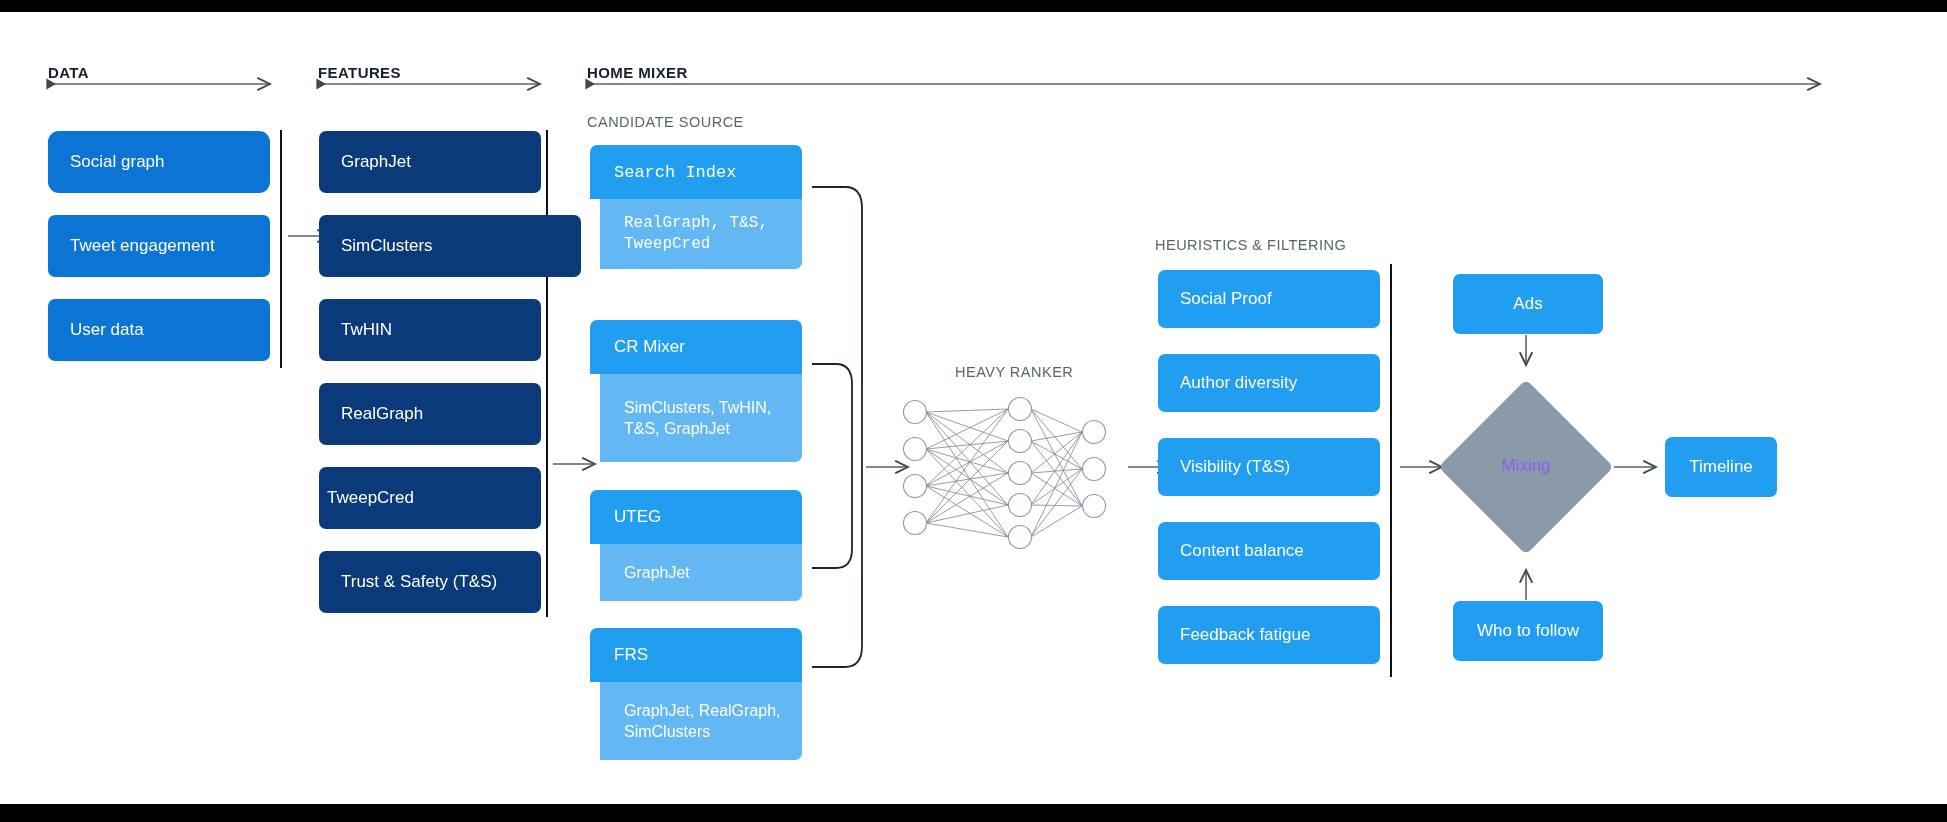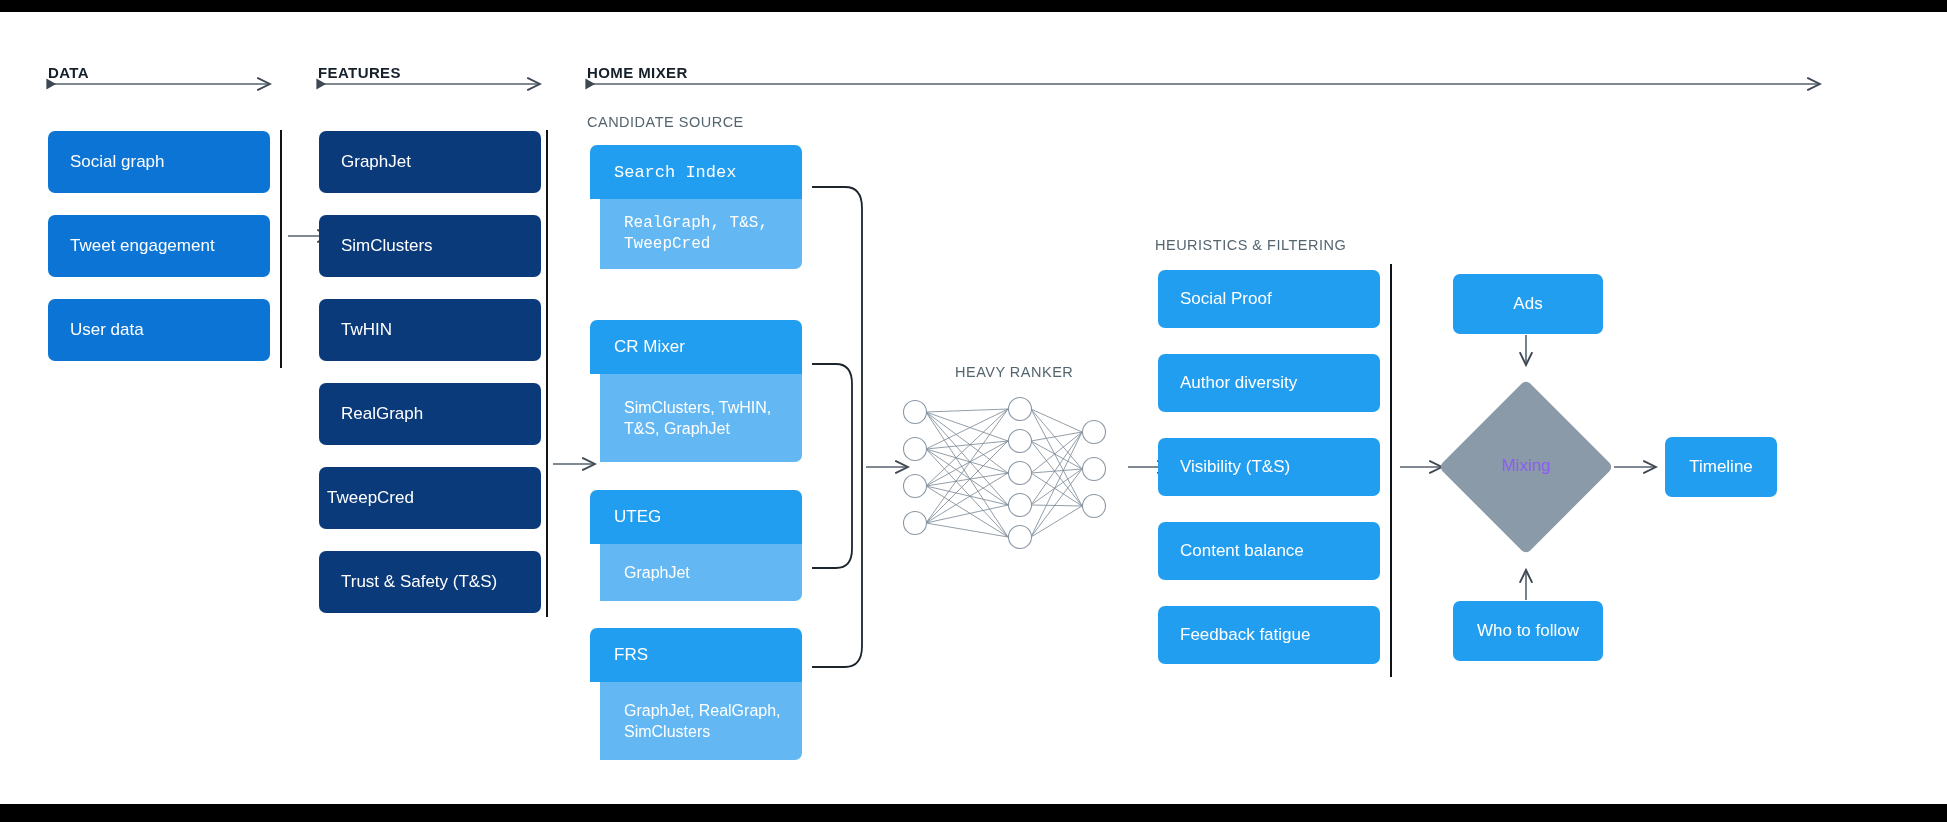--- a/index.html
+++ b/index.html
@@ -256,34 +256,34 @@
     <div class="sec-head" style="left:587px; top:52px;">HOME MIXER</div>
 
     <div class="sub-head" style="left:587px; top:102px;">CANDIDATE SOURCE</div>
     <div class="sub-head" style="left:955px; top:352px;">HEAVY RANKER</div>
     <div class="sub-head" style="left:1155px; top:225px;">HEURISTICS &amp; FILTERING</div>
 
     <div class="vrule" style="left:280px; top:118px; height:238px;"></div>
     <div class="vrule" style="left:546px; top:118px; height:487px;"></div>
     <div class="vrule" style="left:1390px; top:252px; height:413px;"></div>
 
-    <div class="box data" style="left:48px; top:119px; width:222px; height:62px;">
+    <div class="box data" style="left:48px; top:119px; width:222px; height:62px;border-radius:11px;">
       <span>Social graph</span>
     </div>
     <div class="box data" style="left:48px; top:203px; width:222px; height:62px;">
       <span>Tweet engagement</span>
     </div>
     <div class="box data" style="left:48px; top:287px; width:222px; height:62px;">
       <span>User data</span>
     </div>
 
     <div class="box feature" style="left:319px; top:119px; width:222px; height:62px;">
       <span>GraphJet</span>
     </div>
-    <div class="box feature" style="left:319px; top:203px; width:222px; height:62px;">
+    <div class="box feature" style="left:319px; top:203px; width:262px; height:62px;">
       <span>SimClusters</span>
     </div>
     <div class="box feature" style="left:319px; top:287px; width:222px; height:62px;">
       <span>TwHIN</span>
     </div>
     <div class="box feature" style="left:319px; top:371px; width:222px; height:62px;">
       <span>RealGraph</span>
     </div>
     <div class="box feature" style="left:319px; top:455px; width:222px; height:62px;padding-left:8px;">
       <span>TweepCred</span>

